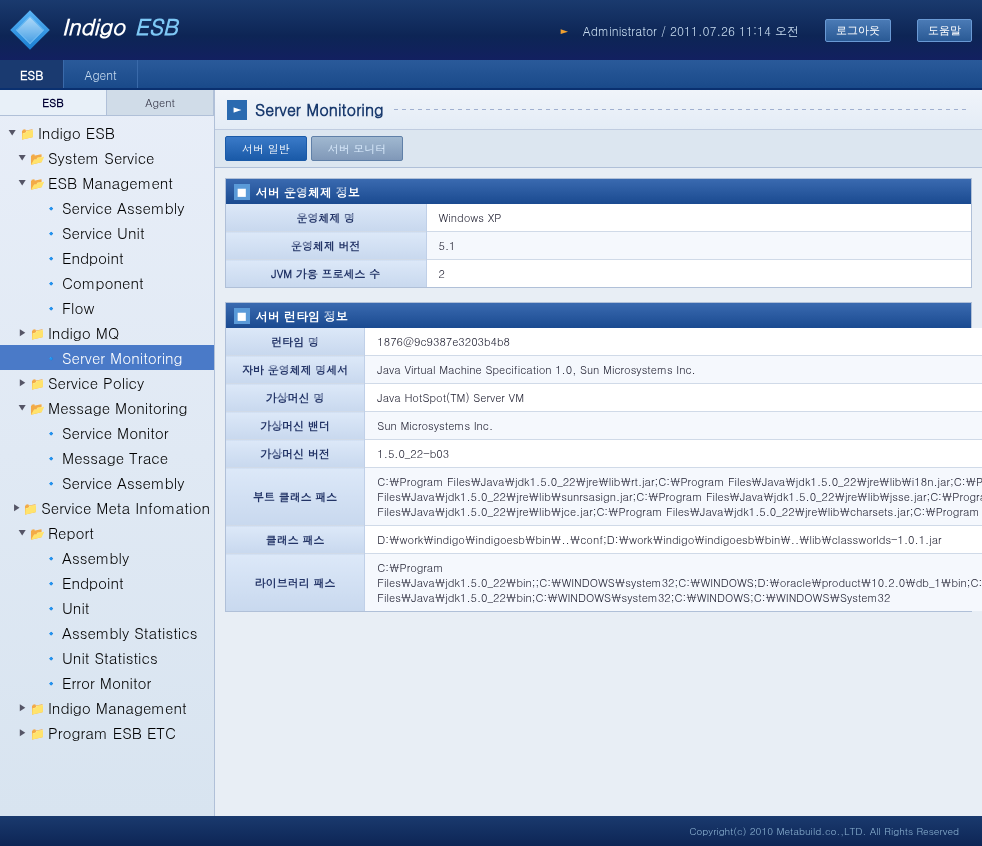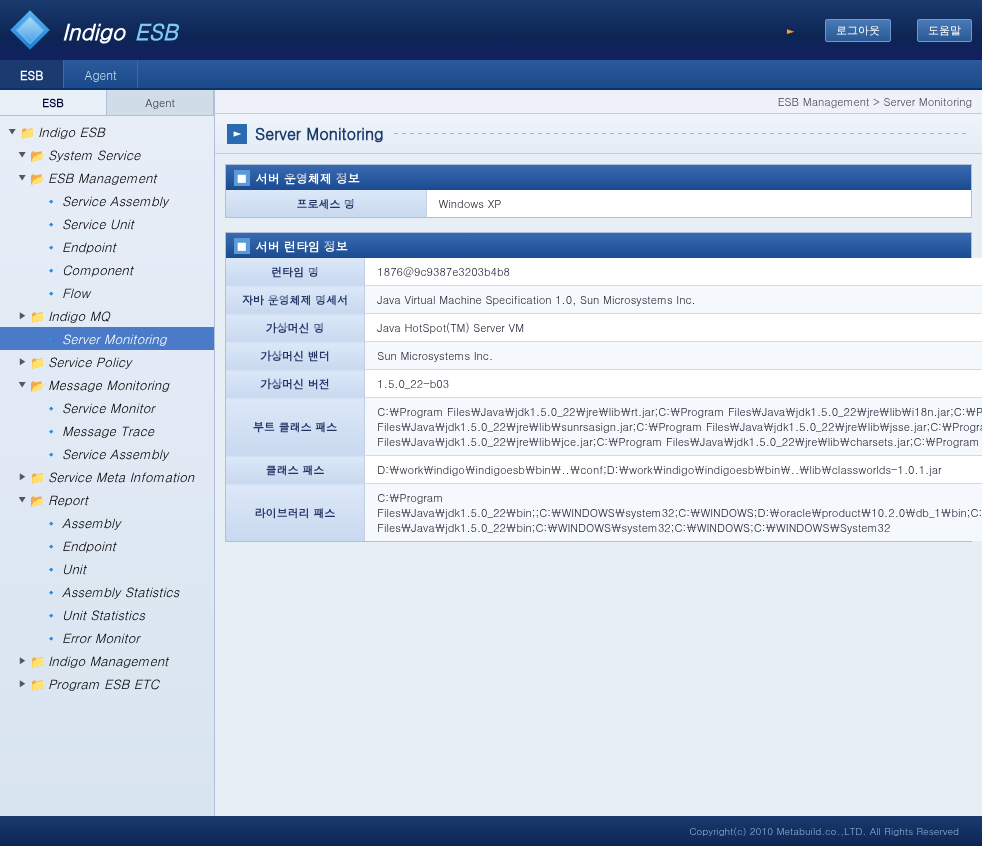--- a/index.html
+++ b/index.html
@@ -1,20 +1,20 @@
 <!DOCTYPE html>
 <html><head>
   <meta charset="utf-8">
   <style>
     * { margin: 0; padding: 0; box-sizing: border-box; }
     body { font-family: '맑은 고딕', 'Malgun Gothic', '돋움', Dotum, sans-serif; font-size: 12px; background: #d0d8e0; width: 982px; min-height: 846px; }
 
     
     .header { background: linear-gradient(180deg, #1a3a6e 0%, #0d2555 60%, #122060 100%); height: 60px; display: flex; align-items: center; justify-content: space-between; padding: 0 10px; }
-    .logo { display: flex; align-items: center; gap: 8px; }
+    .logo { display: flex; gap: 8px; }
     .header-right { display: flex; align-items: center; gap: 10px; color: #c8dcf0; font-size: 12px; }
     .header-btn { background: linear-gradient(180deg, #4a7ab5 0%, #2a5a95 100%); border: 1px solid #6a9ad5; color: white; padding: 3px 10px; cursor: pointer; border-radius: 2px; font-size: 11px; margin-left: 16px; }
     .arrow-right { color: #f0a030; margin-right: 4px; }
 
     
     .tab-bar { background: linear-gradient(180deg, #2a5a9a 0%, #1a4a8a 100%); height: 30px; display: flex; align-items: stretch; padding: 0 0; border-bottom: 2px solid #0a3070; }
     .tab { padding: 0 20px; display: flex; align-items: center; cursor: pointer; font-size: 12px; color: #c8dcf0; border-right: 1px solid #3a6aaa; }
     .tab.active { background: #1a3a70; color: white; font-weight: bold; }
 
     
@@ -26,21 +26,21 @@
     .sidebar-tab { flex: 1; text-align: center; padding: 5px 0; background: #d0dce8; border-right: 1px solid #b0c0d8; cursor: pointer; font-size: 11px; color: #334; }
     .sidebar-tab.active { background: #e8f0f8; color: #003; font-weight: bold; }
     .tree { padding: 4px 0; }
     .tree-item { display: flex; align-items: center; padding: 2px 4px; cursor: pointer; white-space: nowrap; }
     .tree-item.selected { background: #4a7ac8; color: white; }
     .tree-item .indent { display: inline-block; }
     .tree-icon { width: 16px; height: 16px; margin-right: 2px; display: inline-flex; align-items: center; justify-content: center; font-size: 10px; flex-shrink: 0; }
     .folder-icon { color: #e8a020; font-size: 12px; }
     .leaf-icon { color: #4a7ac8; font-size: 10px; }
     .expand-icon { color: #556; font-size: 9px; margin-right: 2px; width: 10px; display: inline-block; }
-    .tree-label { font-size: 13px; font-style: italic; }
+    .tree-label { font-size: 15px; }
 
     
     .main { flex: 1; background: #e8eef5; overflow-y: auto; }
 
     
     .breadcrumb { text-align: right; padding: 4px 10px; font-size: 11px; color: #445; border-bottom: 1px solid #c0cce0; background: #eef2f8; }
 
     
     .page-header { display: flex; align-items: center; padding: 8px 12px; background: linear-gradient(180deg, #f0f4fa 0%, #e4ecf6 100%); border-bottom: 1px solid #c0cce0; }
     .page-header-icon { width: 20px; height: 20px; background: #2a6ab0; display: inline-flex; align-items: center; justify-content: center; color: white; font-size: 11px; font-weight: bold; margin-right: 8px; }
@@ -81,20 +81,21 @@
   <div class="logo">
     <div style="position:relative;width:40px;height:40px;margin-right:4px;">
       <div style="position:absolute;width:28px;height:28px;background:linear-gradient(135deg,#5ab4f5,#1a7fd4);transform:rotate(45deg);top:6px;left:6px;"></div>
       <div style="position:absolute;width:20px;height:20px;background:linear-gradient(135deg,#ffffff88,#aaddff44);transform:rotate(45deg);top:10px;left:10px;border:1px solid #5ab4f5aa;"></div>
     </div>
     <span style="color:white;font-size:22px;font-weight:bold;font-style:italic;">Indigo</span>
     <span style="color:#7ec8f5;font-size:22px;font-weight:bold;font-style:italic;margin-left:2px;">ESB</span>
   </div>
   <div class="header-right">
     <span class="arrow-right">►</span>
+    <span>Administrator / 2011.07.26 11:14 오전</span>
     <button class="header-btn">로그아웃</button>
     <button class="header-btn">도움말</button>
   </div>
 </div>
 
 <div class="tab-bar">
   <div class="tab active">ESB</div>
   <div class="tab">Agent</div>
 </div>
 
@@ -280,41 +281,52 @@
         <span class="expand-icon">▶</span>
         <span class="tree-icon folder-icon">📁</span>
         <span class="tree-label">Program ESB ETC</span>
       </div>
 
     </div>
   </div>
 
   <div class="main">
 
-    <div class="breadcrumb">ESB Management &gt; Server Monitoring</div>
 
     <div class="page-header">
       <div class="page-header-icon">►</div>
       <span class="page-title">Server Monitoring</span>
       <div class="page-header-line"></div>
     </div>
 
+    <div class="sub-tabs">
+      <div class="sub-tab active">서버 일반</div>
+      <div class="sub-tab inactive">서버 모니터</div>
+    </div>
 
     <div class="content">
 
       <div class="section">
         <div class="section-header">
           <div class="section-icon">■</div>
           <span class="section-title">서버 운영체제 정보</span>
         </div>
         <table class="info-table">
           <tbody id="os-table-body">
               <tr>
-                <th>프로세스 명</th>
+                <th>운영체제 명</th>
                 <td>Windows XP</td>
+              </tr>
+              <tr>
+                <th>운영체제 버전</th>
+                <td>5.1</td>
+              </tr>
+              <tr>
+                <th>JVM 가용 프로세스 수</th>
+                <td>2</td>
               </tr>
             </tbody>
         </table>
       </div>
 
       <div class="section">
         <div class="section-header">
           <div class="section-icon">■</div>
           <span class="section-title">서버 런타임 정보</span>
         </div>

